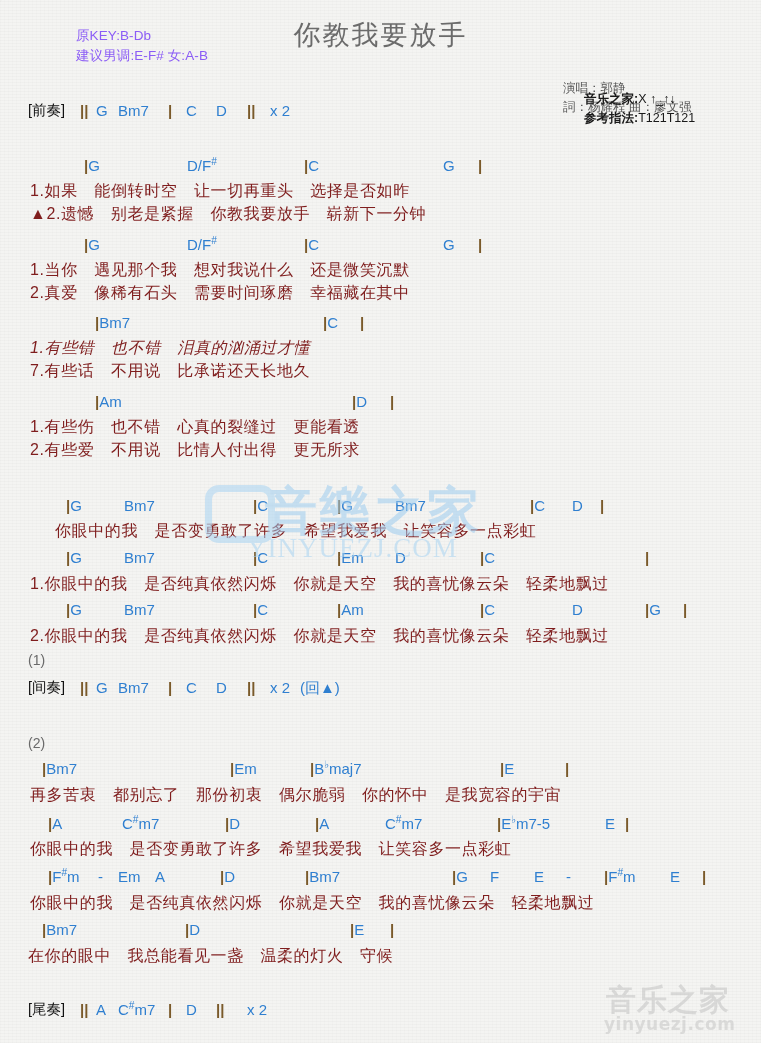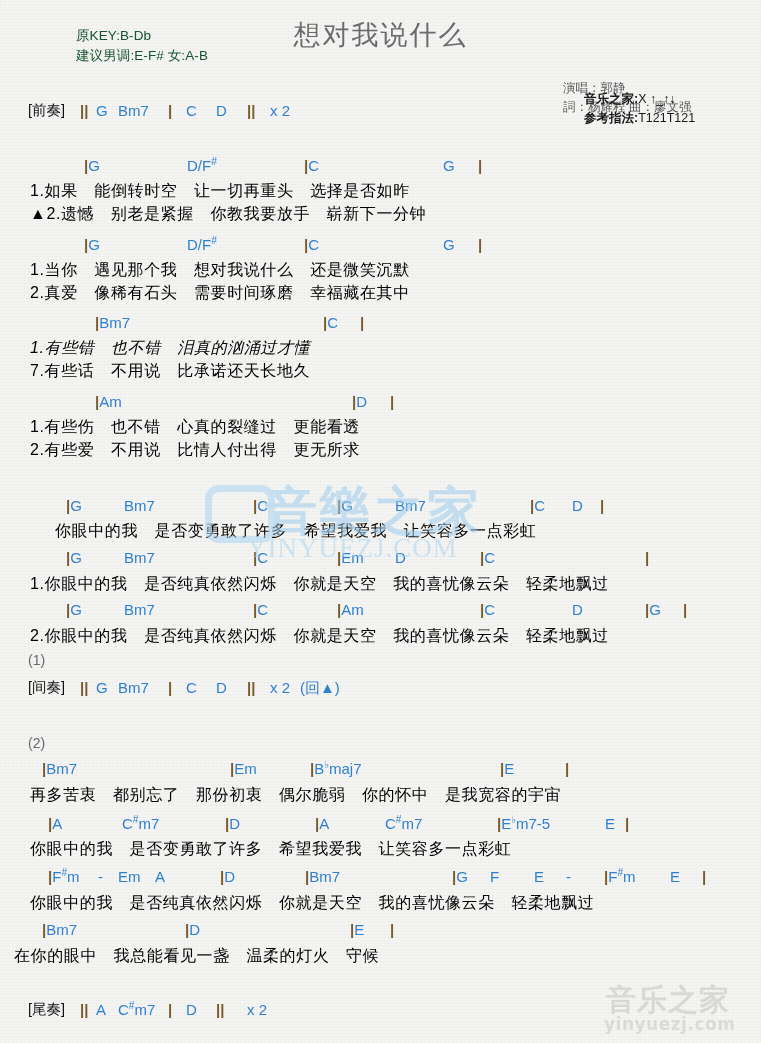--- a/index.html
+++ b/index.html
@@ -15,31 +15,31 @@
     position:absolute;inset:0;
     background-color:#f4f4f2;
     background-image:
       repeating-linear-gradient(0deg, rgba(0,0,0,0.018) 0px, rgba(0,0,0,0.018) 1px, rgba(255,255,255,0) 1px, rgba(255,255,255,0) 3px),
       repeating-linear-gradient(90deg, rgba(0,0,0,0.012) 0px, rgba(0,0,0,0.012) 1px, rgba(255,255,255,0) 1px, rgba(255,255,255,0) 4px),
       linear-gradient(135deg, rgba(0,0,0,0.012) 0 2px, rgba(255,255,255,0) 2px 6px);
   }
   #sheet{position:absolute;inset:0;}
 
   
-  .keyinfo{position:absolute;left:76px;top:26px;font-size:13.5px;color:#14532d;line-height:20px;white-space:nowrap;}
+  .keyinfo{position:absolute;left:76px;top:26px;font-size:13.5px;color:#8b5cf6;line-height:20px;white-space:nowrap;}
   .keyinfo div{letter-spacing:.1px;}
   .title{position:absolute;left:0;right:0;top:17px;text-align:center;font-size:27px;color:#6b6b6b;letter-spacing:2px;}
   .credits{position:absolute;left:563px;top:48px;font-size:12.5px;color:#555;line-height:19px;white-space:nowrap;margin-top:31px;}
   .perf{position:absolute;left:584px;top:90px;font-size:12.5px;color:#1a1a1a;line-height:19px;white-space:nowrap;font-weight:bold;}
   .perf .val{font-weight:normal;}
 
   
   .row{position:absolute;left:0;white-space:nowrap;}
   .chordrow{font-size:15px;color:#2f7fd0;height:19px;}
-  .lyricrow{font-size:16px;color:#000000;height:22px;letter-spacing:.6px;}
+  .lyricrow{font-size:16px;color:#7f1d1d;height:22px;letter-spacing:.6px;}
   .tok{position:absolute;top:0;white-space:pre;}
   .bar{color:#7a5a2a;font-weight:bold;}
   .sec{position:absolute;font-size:14.5px;color:#111;white-space:nowrap;}
   .num{position:absolute;font-size:14px;color:#6a6a6a;white-space:nowrap;}
   sup{font-size:.68em;vertical-align:super;line-height:0;}
 
   
   .wm-center{
     position:absolute;left:205px;top:481px;width:340px;height:85px;
     opacity:.55;pointer-events:none;user-select:none;
@@ -74,21 +74,21 @@
 
 <div id="paper"></div>
 
 <div id="sheet">
 
   <div class="keyinfo">
     <div>原KEY:B-Db</div>
     <div>建议男调:E-F# 女:A-B</div>
   </div>
 
-  <div class="title">想对我说什么</div>
+  <div class="title">你教我要放手</div>
 
   <div class="credits">
     <div>演唱：郭静</div>
     <div>詞：杨耀程  曲：廖文强</div>
   </div>
 
   <div class="perf">
     <div><span>音乐之家:</span><span class="val">X ↑_↑↓</span></div>
     <div><span>参考指法:</span><span class="val">T121T121</span></div>
   </div>
@@ -204,21 +204,21 @@
         <span class="tok" style="left: 670px;">E</span>
         <span class="tok" style="left: 702px;"><span class="bar">|</span></span>
       </div>
       <div class="row lyricrow" style="top: 893px; left: 30px;">你眼中的我　是否纯真依然闪烁　你就是天空　我的喜忧像云朵　轻柔地飘过</div>
       <div class="row chordrow" style="top: 921px;">
         <span class="tok" style="left: 42px;"><span class="bar">|</span>Bm7</span>
         <span class="tok" style="left: 185px;"><span class="bar">|</span>D</span>
         <span class="tok" style="left: 350px;"><span class="bar">|</span>E</span>
         <span class="tok" style="left: 390px;"><span class="bar">|</span></span>
       </div>
-      <div class="row lyricrow" style="top: 946px; left: 14px; font-family: Liberation Serif, serif;">在你的眼中　我总能看见一盏　温柔的灯火　守候</div>
+      <div class="row lyricrow" style="top: 946px; left: 28px; font-family: Liberation Serif, serif;">在你的眼中　我总能看见一盏　温柔的灯火　守候</div>
     </div>
 
   <div class="num" style="left:28px;top:652px;">(1)</div>
   <div class="sec" style="left:28px;top:678px;">[间奏]</div>
   <div class="row chordrow" id="interlude-row" style="top:679px;">
       <span class="tok bar" style="left: 80px;">||</span>
       <span class="tok" style="left: 96px;">G</span>
       <span class="tok" style="left: 118px;">Bm7</span>
       <span class="tok bar" style="left: 168px;">|</span>
       <span class="tok" style="left: 186px;">C</span>

